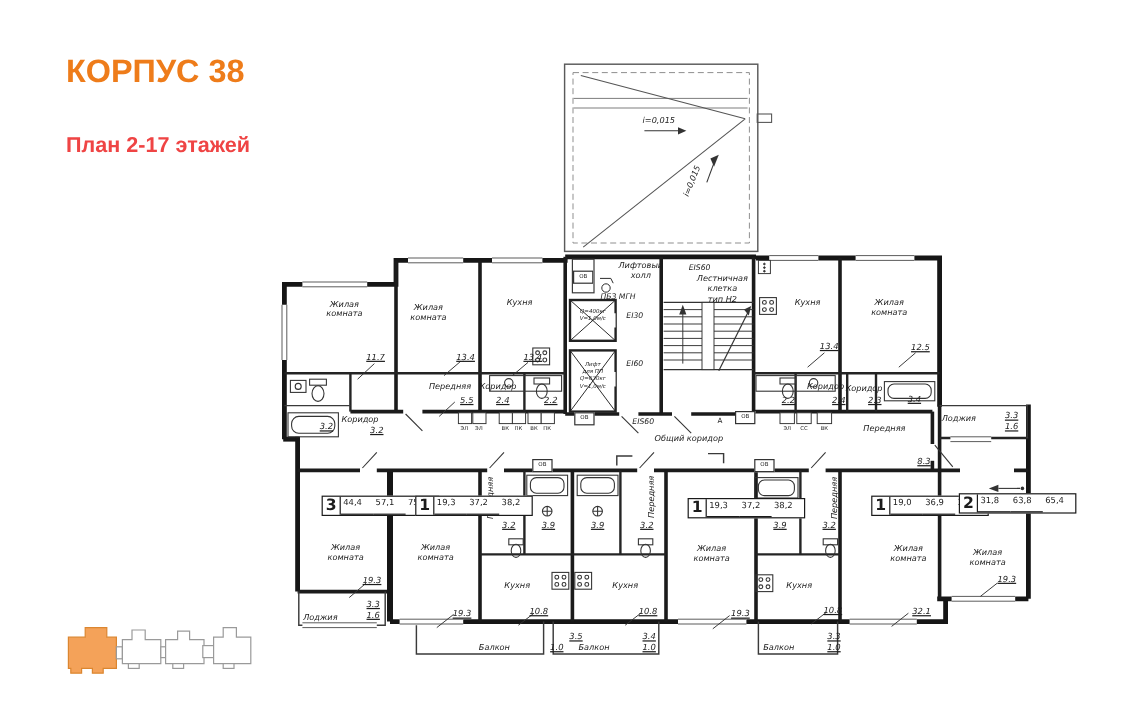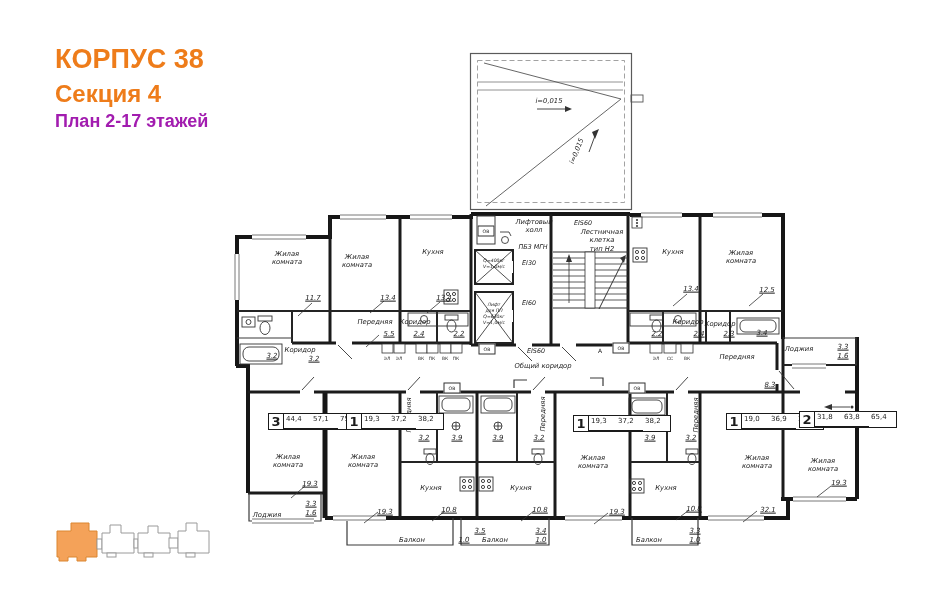--- a/index.html
+++ b/index.html
@@ -1,21 +1,21 @@
 <!DOCTYPE html>
 <html><head>
 <meta charset="utf-8">
 <style>
   html,body{margin:0;padding:0;background:#fff}
   .canvas{position:relative;width:941px;height:600px;background:#fff;overflow:hidden;
           font-family:"DejaVu Sans",sans-serif;color:#1c1c1c}
   svg.draw{position:absolute;left:0;top:0;z-index:1}
   .hdr1{position:absolute;left:55px;top:44px;font:bold 27px "Liberation Sans",sans-serif;color:#ee7c1a;z-index:2}
   .hdr2{position:absolute;left:55px;top:80px;font:bold 24px "Liberation Sans",sans-serif;color:#ee7c1a;z-index:2}
-  .hdr3{position:absolute;left:55px;top:111px;font:bold 18px "Liberation Sans",sans-serif;color:#a21caf;z-index:2}
+  .hdr3{position:absolute;left:55px;top:111px;font:bold 18px "Liberation Sans",sans-serif;color:#ef4444;z-index:2}
   .lbl{position:absolute;transform:translate(-50%,-50%);font:italic 6.8px "DejaVu Sans",sans-serif;
        color:#1c1c1c;white-space:pre-line;text-align:center;line-height:1.25;z-index:2}
   .area{text-decoration:underline;text-underline-offset:1px;font-size:7px}
   .vert{transform:translate(-50%,-50%) rotate(-90deg)}
   .tiny{font-size:4.6px;line-height:1.3}
   .sm{font-size:6px;font-style:normal}
   .fire{font-size:6.4px;font-style:italic}
   .shaft{position:absolute;transform:translate(-50%,-50%);font:4.4px "DejaVu Sans",sans-serif;color:#222;z-index:2;font-style:normal}
   .ov{position:absolute;transform:translate(-50%,-50%);width:15px;height:9px;border:0.8px solid #333;background:#fff;
       font:4.6px "DejaVu Sans",sans-serif;display:flex;align-items:center;justify-content:center;z-index:2}
@@ -317,21 +317,20 @@
       <path d="M138 533 H148 V526 H158 V533 H170 V553 H138 Z" fill="#fff" stroke="#9a9a9a"></path>
       <rect x="169" y="538" width="9" height="10" fill="#fff" stroke="#9a9a9a"></rect>
       <path d="M178 531 H186 V523 H197 V531 H209 V553 H178 Z" fill="#fff" stroke="#9a9a9a"></path>
       <rect x="107" y="553" width="9" height="4" fill="#fff" stroke="#9a9a9a"></rect>
       <rect x="144" y="553" width="9" height="4" fill="#fff" stroke="#9a9a9a"></rect>
       <rect x="186" y="553" width="9" height="4" fill="#fff" stroke="#9a9a9a"></rect>
     </g>
   </svg>
 
   <div class="hdr1">КОРПУС 38</div>
-  <div class="hdr2">Секция 4</div>
   <div class="hdr3">План 2-17 этажей</div>
 
   <div class="lbl" style="left:549px;top:101px">i=0,015</div>
   <div class="lbl" style="left:577px;top:151px;transform:translate(-50%,-50%) rotate(-68deg)">i=0,015</div>
 
   <div class="lbl" style="left:287px;top:258px">Жилая
 комната</div>
   <div class="lbl area" style="left:313px;top:298px">11.7</div>
   <div class="lbl" style="left:357px;top:261px">Жилая
 комната</div>
@@ -342,36 +341,36 @@
   <div class="lbl area" style="left:389px;top:334px">5.5</div>
   <div class="lbl" style="left:415px;top:322px">Коридор</div>
   <div class="lbl area" style="left:419px;top:334px">2.4</div>
   <div class="lbl area" style="left:459px;top:334px">2.2</div>
   <div class="lbl" style="left:300px;top:350px">Коридор</div>
   <div class="lbl area" style="left:314px;top:359px">3.2</div>
   <div class="lbl area" style="left:272px;top:356px">3.2</div>
 
   <div class="lbl" style="left:534px;top:226px">Лифтовый
 холл</div>
-  <div class="lbl fire" style="left:533px;top:247px">ПБЗ МГН</div>
+  <div class="lbl fire" style="left:515px;top:247px">ПБЗ МГН</div>
   <div class="lbl fire" style="left:529px;top:263px">EI30</div>
   <div class="lbl fire" style="left:529px;top:303px">EI60</div>
   <div class="lbl fire" style="left:583px;top:223px">EIS60</div>
   <div class="lbl fire" style="left:536px;top:351px">EIS60</div>
   <div class="lbl" style="left:602px;top:241px">Лестничная
 клетка
 тип Н2</div>
   <div class="lbl tiny" style="left:494px;top:264px">Q=400кг
 V=1,0м/с</div>
   <div class="lbl tiny" style="left:494px;top:314px">Лифт
 для ПП
 Q=630кг
 V=1,0м/с</div>
   <div class="lbl sm" style="left:600px;top:351px">А</div>
-  <div class="lbl" style="left:543px;top:366px">Общий коридор</div>
+  <div class="lbl" style="left:574px;top:366px">Общий коридор</div>
 
   <div class="shaft" style="left:387px;top:358px">ЭЛ</div>
   <div class="shaft" style="left:399px;top:358px">ЭЛ</div>
   <div class="shaft" style="left:421px;top:358px">ВК</div>
   <div class="shaft" style="left:432px;top:358px">ПК</div>
   <div class="shaft" style="left:445px;top:358px">ВК</div>
   <div class="shaft" style="left:456px;top:358px">ПК</div>
   <div class="shaft" style="left:656px;top:358px">ЭЛ</div>
   <div class="shaft" style="left:670px;top:358px">СС</div>
   <div class="shaft" style="left:687px;top:358px">ВК</div>

